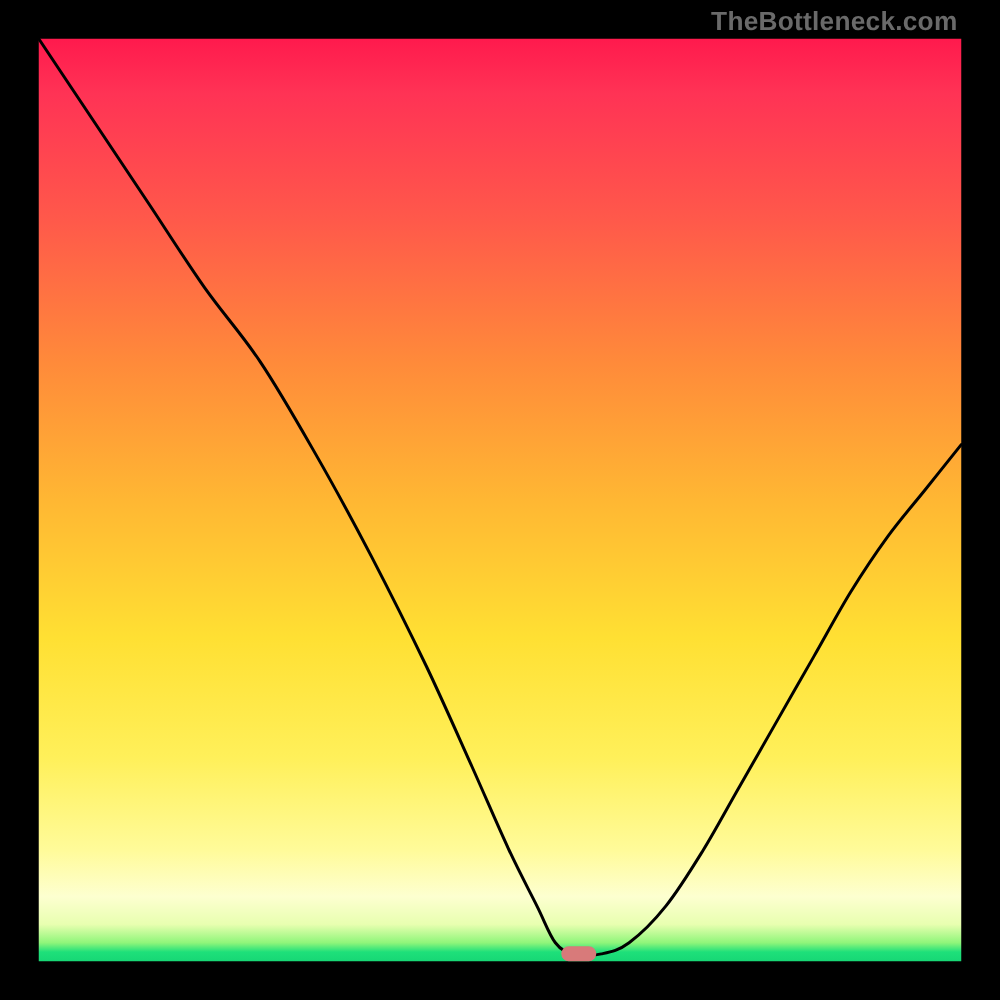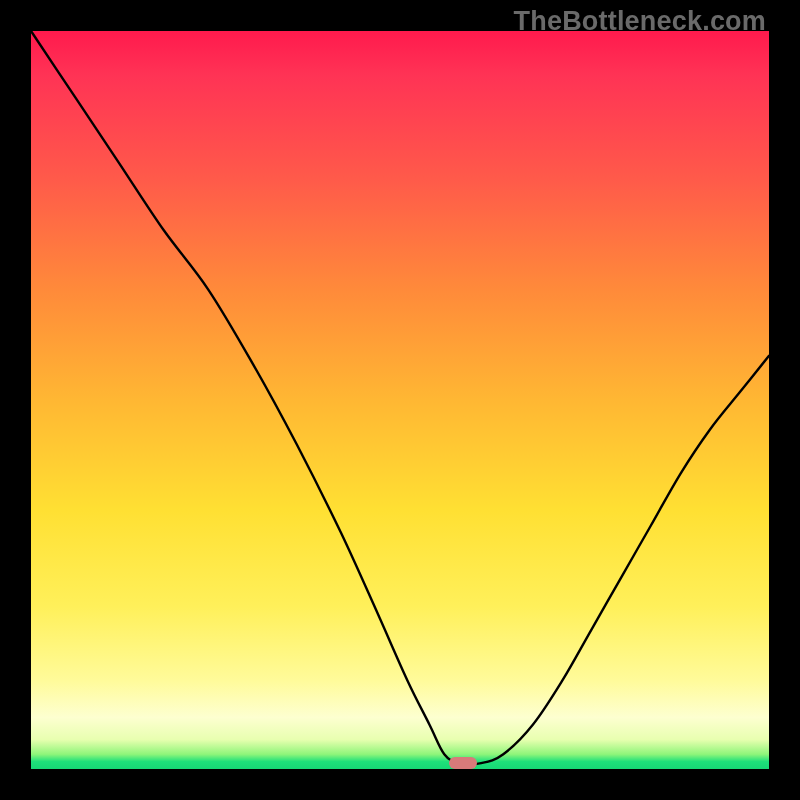--- a/index.html
+++ b/index.html
@@ -40,21 +40,21 @@
       #8ff57a 98%,
       #1ee07a 99%,
       #17d775 100%
     );
   }
   .watermark {
     position: absolute;
     top: 6px;
     right: 34px;
     font-family: Arial, Helvetica, sans-serif;
-    font-size: 27px;
+    font-size: 21px;
     font-weight: 600;
     color: #6a6a6a;
     letter-spacing: 0.2px;
     user-select: none;
   }
   svg.curve {
     position: absolute;
     left: 31px;
     top: 31px;
     width: 738px;

